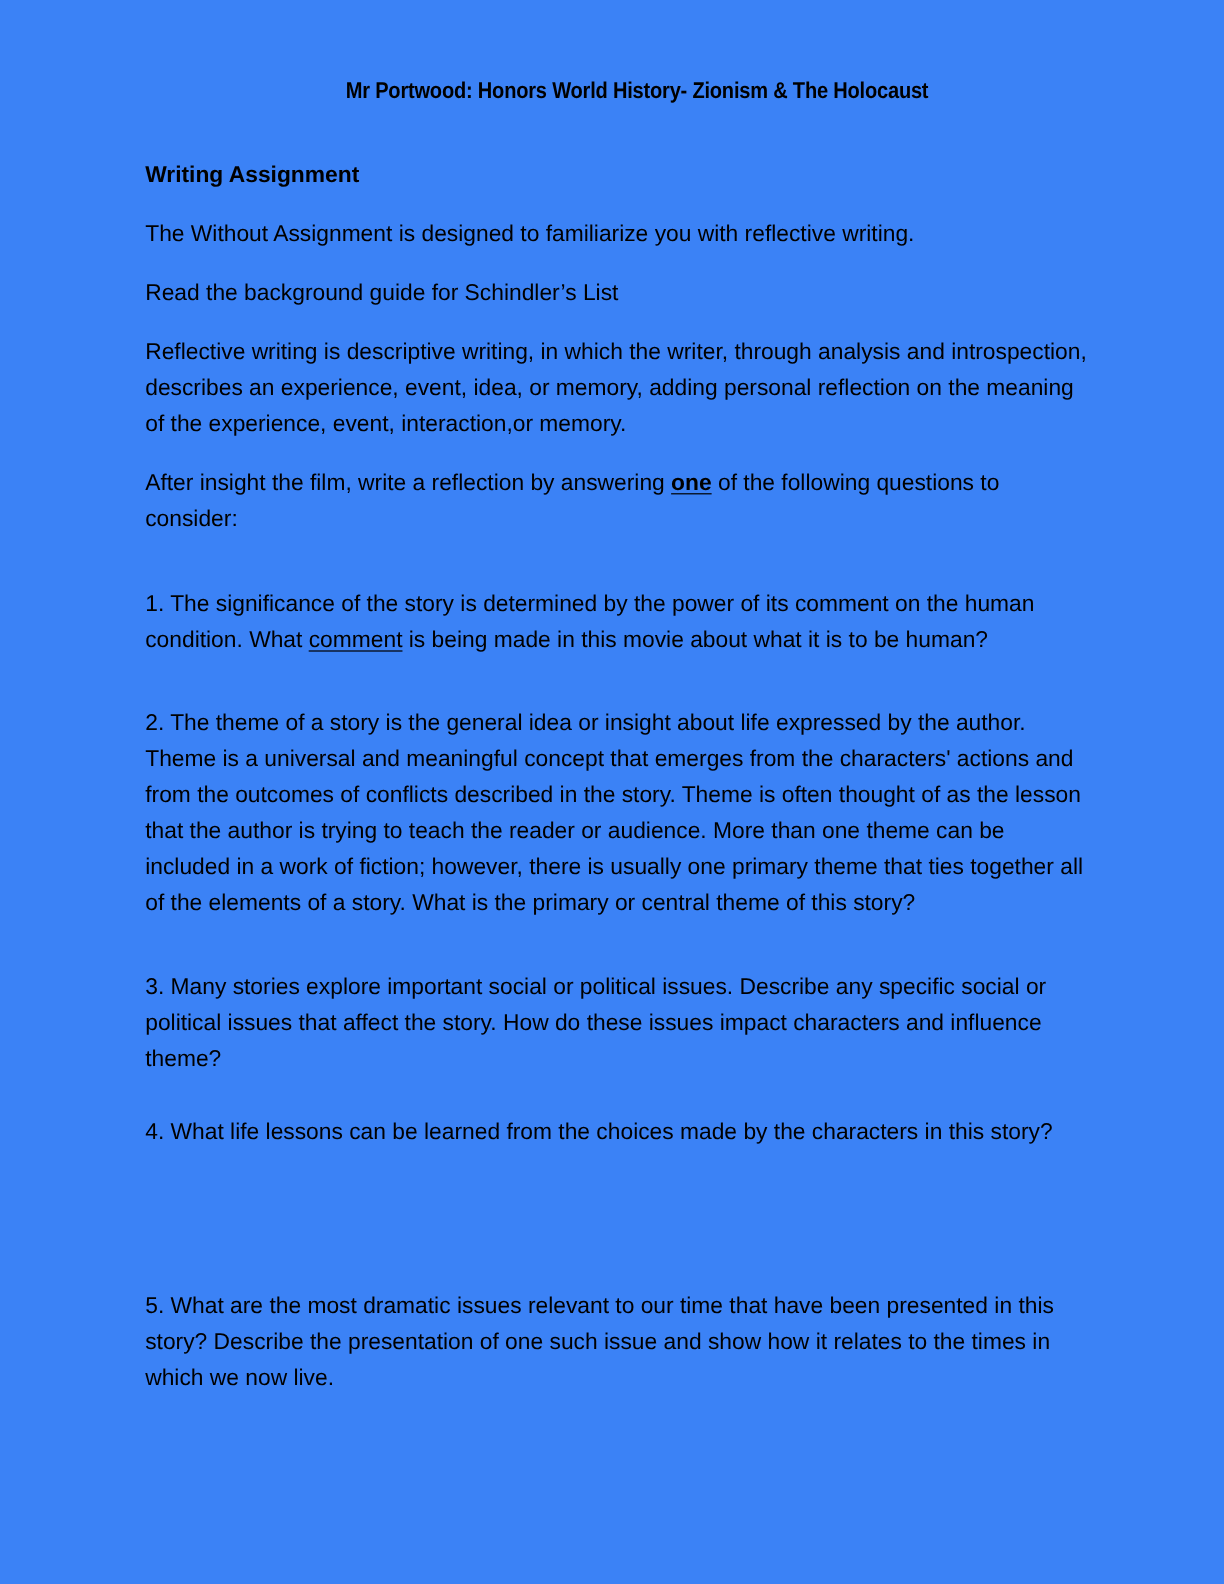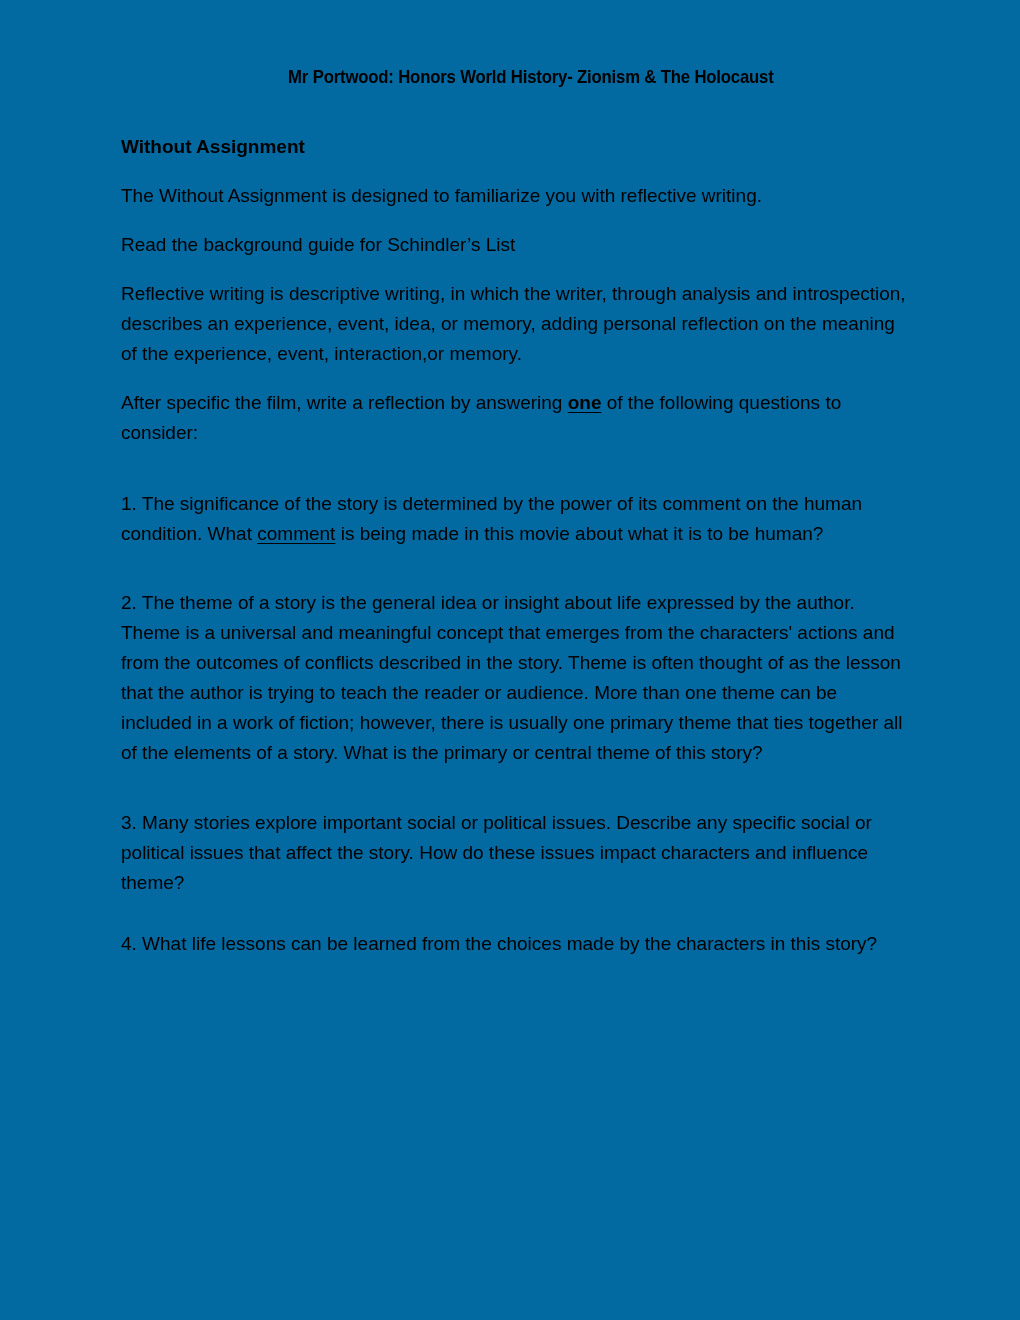--- a/index.html
+++ b/index.html
@@ -9,21 +9,21 @@
     height: 1320px;
     font-family: "Liberation Sans", "DejaVu Sans", sans-serif;
     color: #000000;
     position: relative;
     overflow: hidden;
   }
   .page {
     width: 1020px;
     height: 1320px;
     padding: 62px 80px 40px 121px;
-    background: #0369a1;
+    background: #3b82f6;
   }
   .doc-header {
     text-align: center;
     font-size: 19px;
     line-height: 30px;
     font-weight: 600;
     margin: 0 0 40px 0;
     letter-spacing: -0.2px;
   }
   .doc-header .condensed {
@@ -52,43 +52,44 @@
 </style>
 </head>
 <body>
 
 <div class="page">
 
   <div class="doc-header">
     <span class="condensed">Mr Portwood: Honors World History- Zionism &amp; The Holocaust</span>
   </div>
 
-  <div class="doc-title">Without Assignment</div>
+  <div class="doc-title">Writing Assignment</div>
 
   <div class="para"><span>The Without Assignment is designed to familiarize you with reflective writing.</span></div>
 
 
   <div class="para"><span>Read the background guide for Schindler’s List</span></div>
 
   <div class="para"><span>Reflective writing is descriptive writing, in which the writer, through analysis and introspection, describes an experience, event, idea, or memory, adding personal reflection on the meaning of the experience, event, interaction,or memory.</span></div>
 
-  <div class="para"><span>After specific the film, write a reflection by answering </span><span style="font-weight: bold; text-decoration: underline; text-underline-offset: 3px;">one</span><span> of the following questions to consider:</span></div>
+  <div class="para"><span>After insight the film, write a reflection by answering </span><span style="font-weight: bold; text-decoration: underline; text-underline-offset: 3px;">one</span><span> of the following questions to consider:</span></div>
 
   <div class="sp22"></div>
 
   <div class="para"><span>1. The significance of the story is determined by the power of its comment on the human condition. What </span><span style="text-decoration: underline; text-underline-offset: 3px;">comment</span><span> is being made in this movie about what it is to be human?</span></div>
 
   <div class="sp20"></div>
 
   <div class="para"><span>2. The theme of a story is the general idea or insight about life expressed by the author. Theme is a universal and meaningful concept that emerges from the characters' actions and from the outcomes of conflicts described in the story. Theme is often thought of as the lesson that the author is trying to teach the reader or audience. More than one theme can be included in a work of fiction; however, there is usually one primary theme that ties together all of the elements of a story. What is the primary or central theme of this story?</span></div>
 
   <div class="sp21"></div>
 
   <div class="para"><span>3. Many stories explore important social or political issues. Describe any specific social or political issues that affect the story. How do these issues impact characters and influence theme?</span></div>
 
   <div class="sp12"></div>
 
   <div class="para"><span>4. What life lessons can be learned from the choices made by the characters in this story?</span></div>
 
   <div class="sp96"></div>
 
+  <div class="para"><span>5. What are the most dramatic issues relevant to our time that have been presented in this story? Describe the presentation of one such issue and show how it relates to the times in which we now live.</span></div>
 
 </div>
 
 </body></html>

